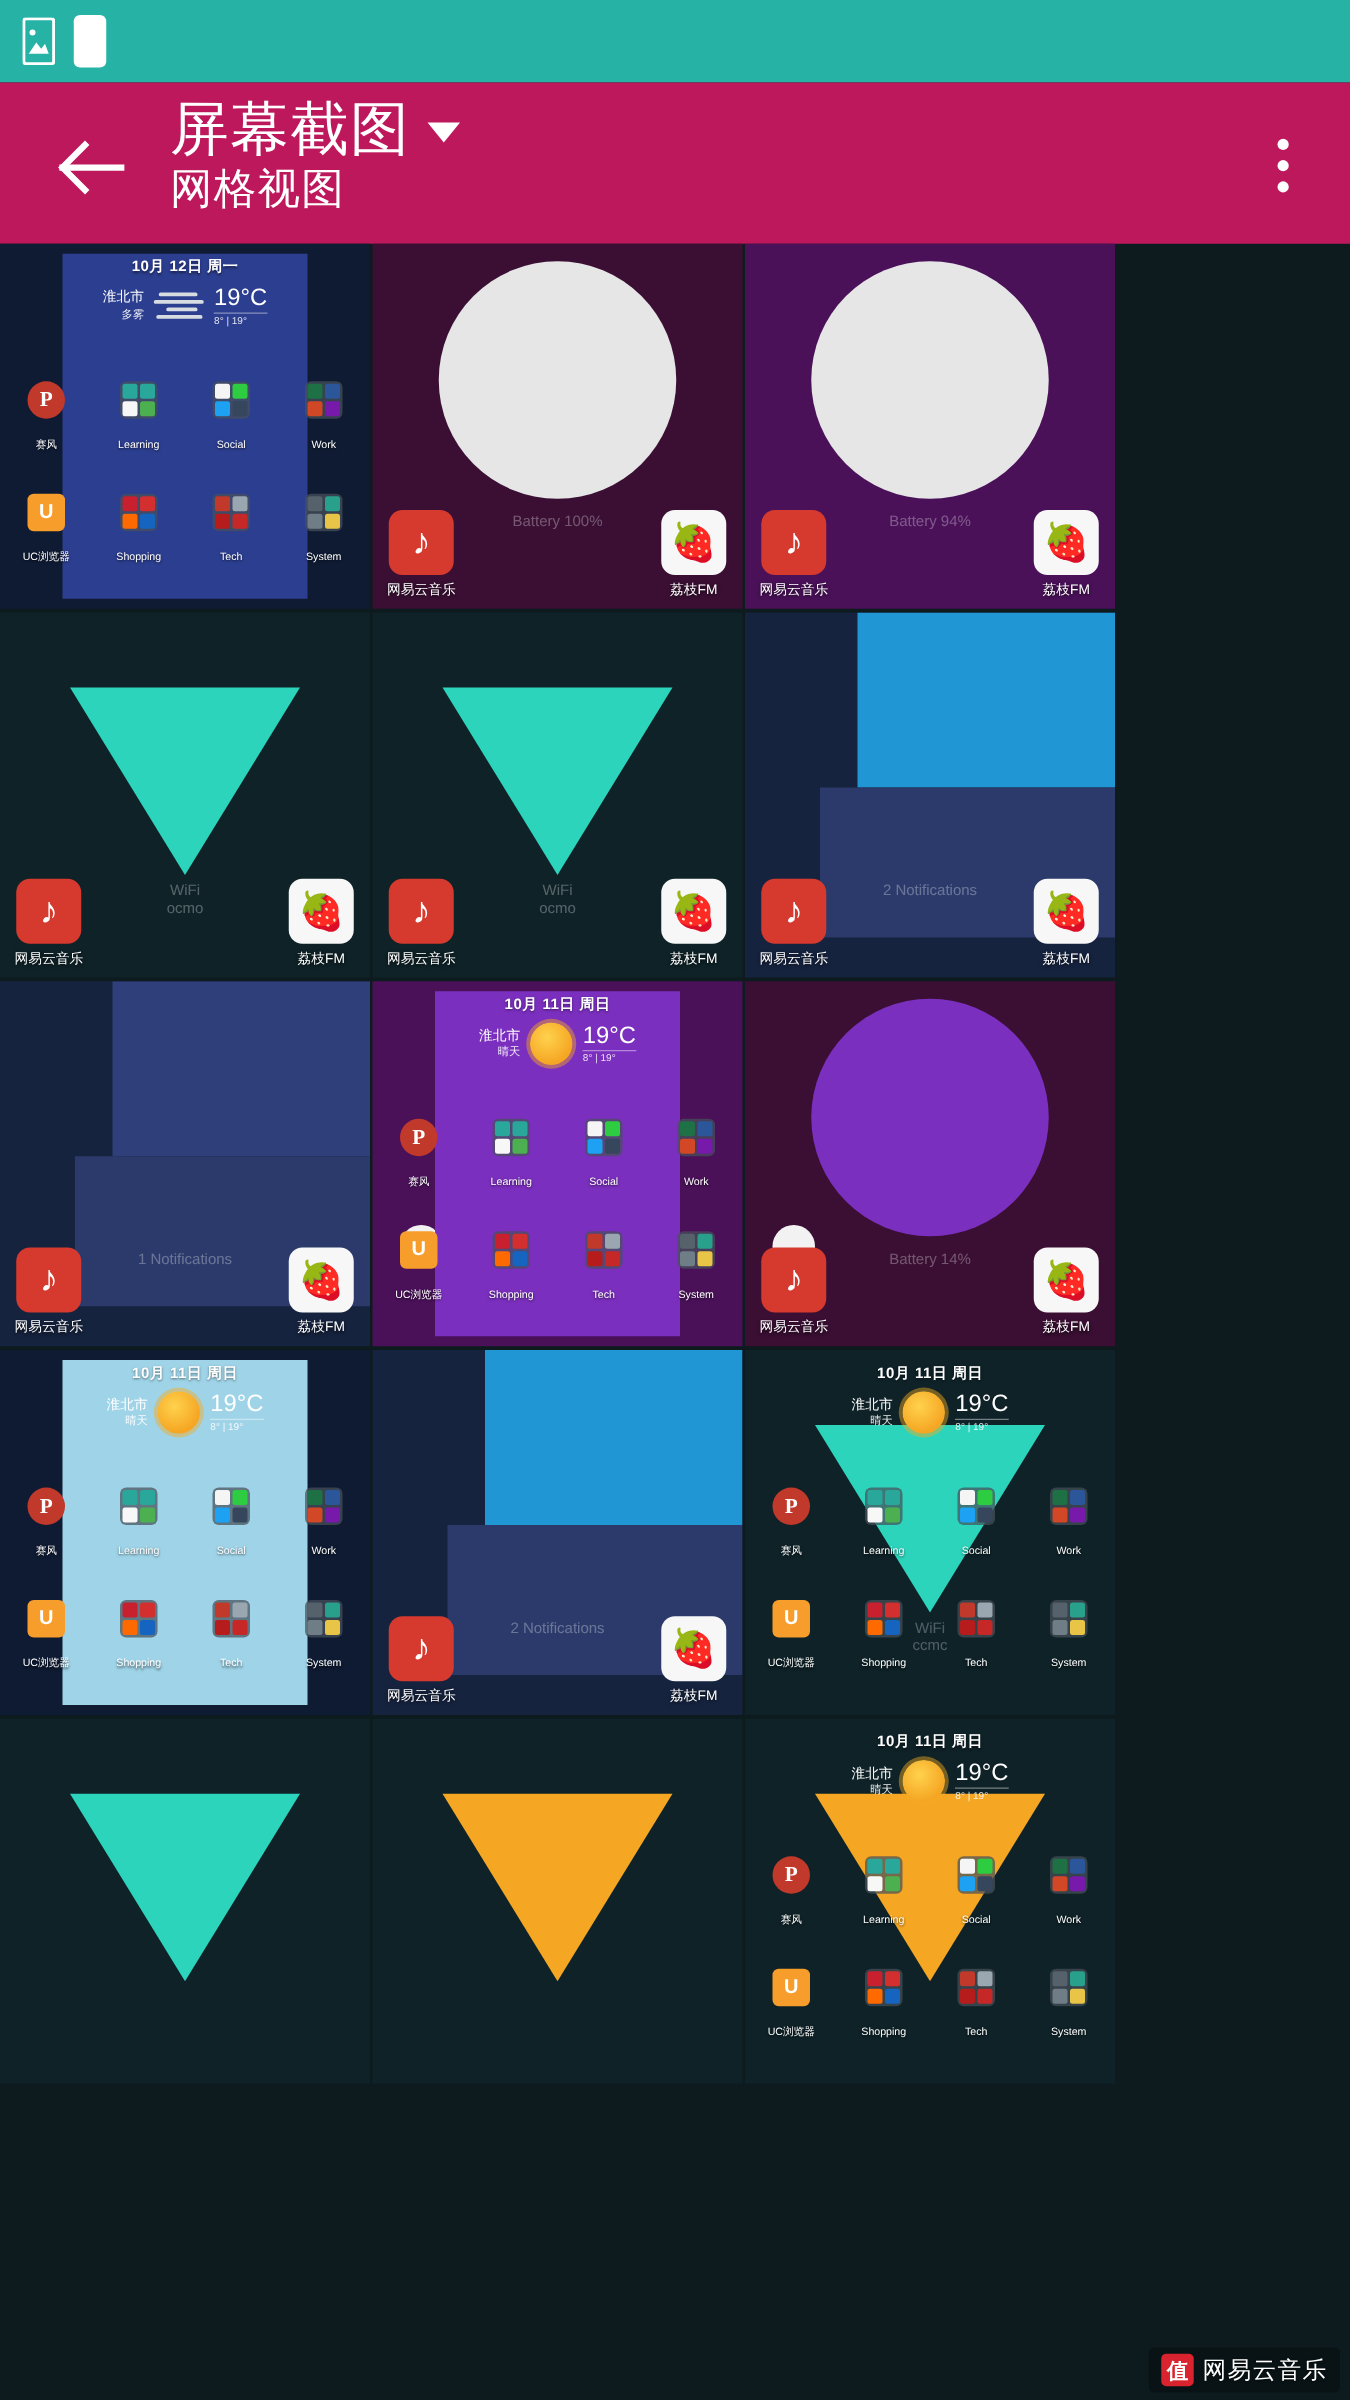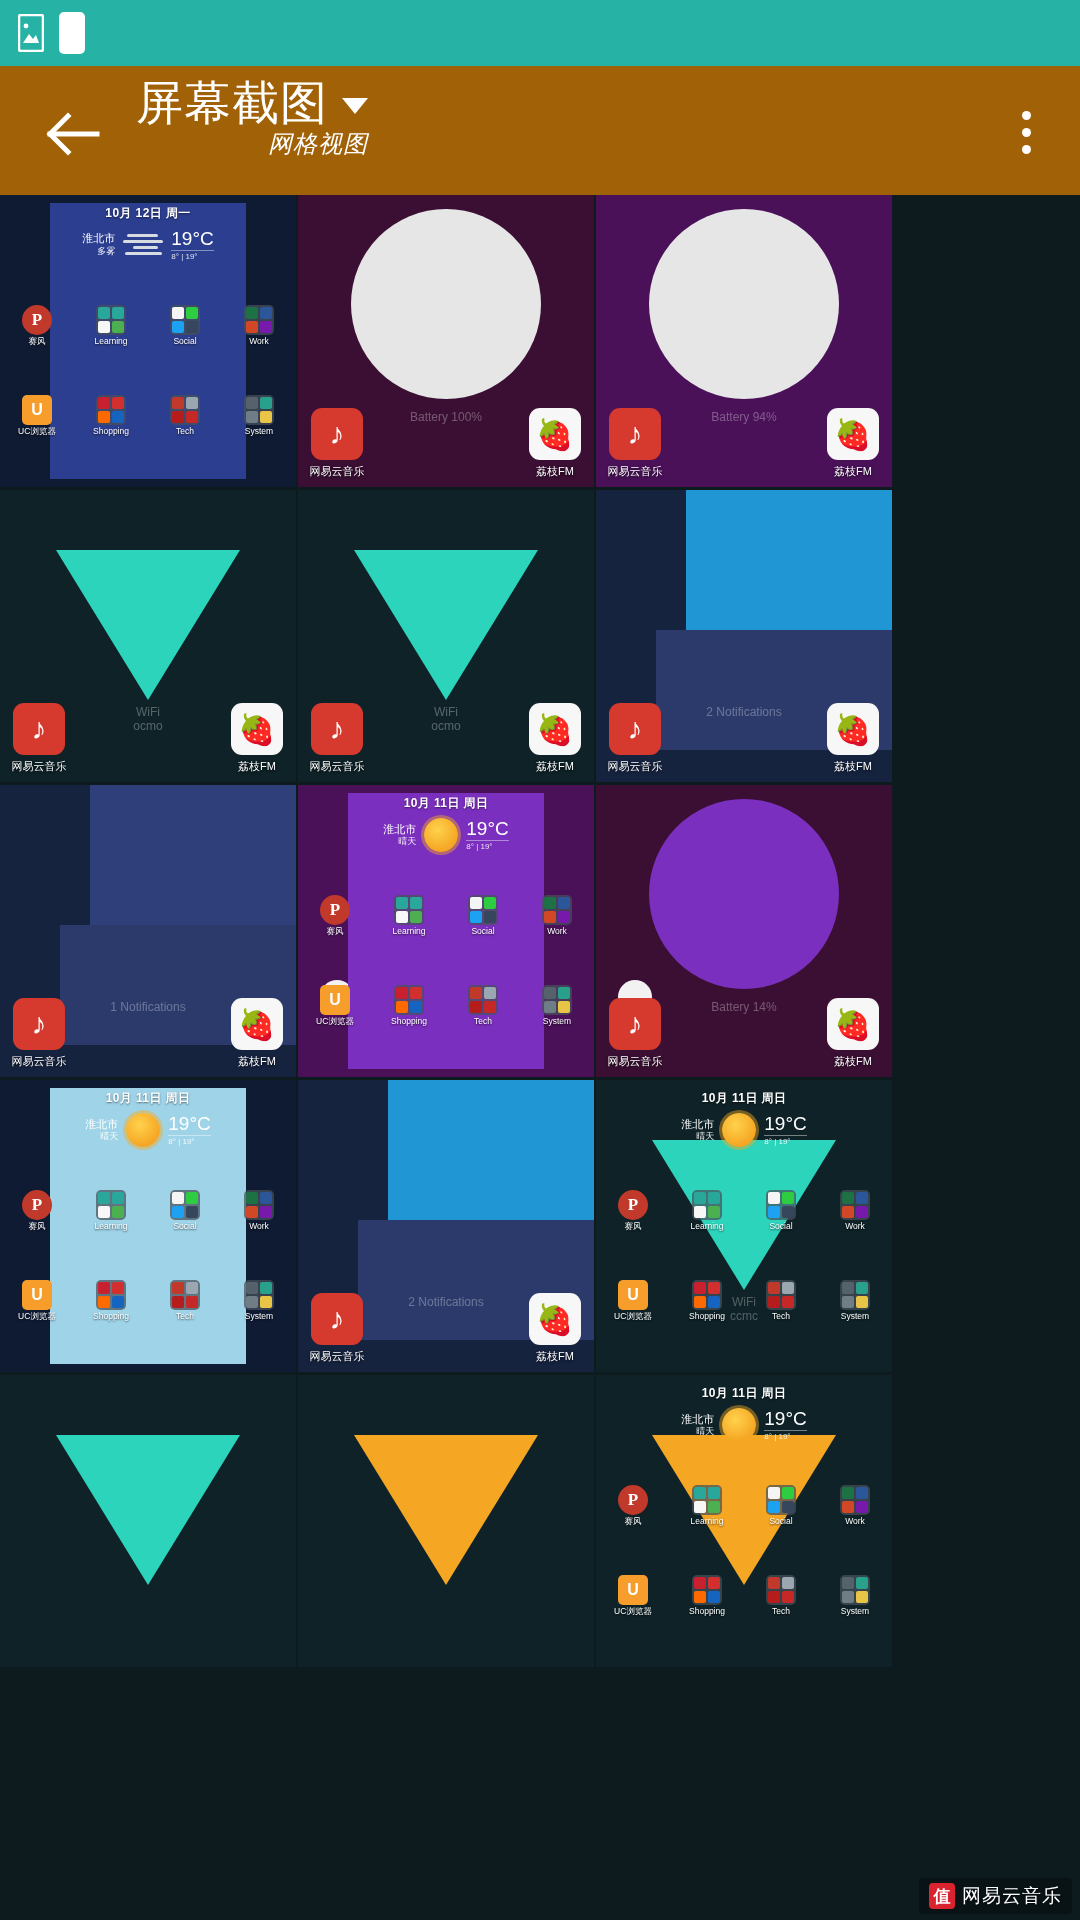--- a/index.html
+++ b/index.html
@@ -9,29 +9,29 @@
   
   #statusbar{ position:absolute; left:0; top:0; width:1080px; height:66px;
               background:#26b3a6; display:flex; align-items:center; }
   #sb-left{ display:flex; align-items:center; gap:14px; padding-left:18px; }
   .sb-ico{ display:block; }
   #sb-right{ margin-left:auto; display:flex; align-items:center; gap:16px; padding-right:22px; }
   .sb-text{ color:#ffffff; font-size:36px; letter-spacing:-0.5px; font-weight:400; line-height:1; }
 
   
   #appbar{ position:absolute; left:0; top:66px; width:1080px; height:129px;
-           background:#a16207;text-align:right; }
+           background:#be185d; }
   #back-btn{ position:absolute; left:42px; top:42px; width:64px; height:52px;
              display:flex; align-items:center; justify-content:center; cursor:pointer; }
   #title-wrap{ position:absolute; left:136px; top:10px; }
   #title-row{ display:flex; align-items:flex-end; gap:14px; }
   #title{ color:#ffffff; font-size:47px; line-height:1.15; font-weight:400; letter-spacing:1px; }
   #caret{ width:0;height:0;border-left:13px solid transparent;border-right:13px solid transparent;
           border-top:16px solid #ffffff; margin-bottom:16px; }
-  #subtitle{ color:#ffffff; font-size:24px; margin-top:-2px; letter-spacing:1px;font-style:italic; }
+  #subtitle{ color:#ffffff; font-size:34px; margin-top:-2px; letter-spacing:1px; }
   #overflow{ position:absolute; right:34px; top:36px; width:40px; height:60px;
              display:flex; flex-direction:column; align-items:center; justify-content:center; gap:8px; cursor:pointer;}
   .dot{ width:9px;height:9px;border-radius:50%;background:#ffffff; }
 
   
   #grid{ position:absolute; left:0; top:195px; width:1080px; height:1725px;
          display:grid; grid-template-columns:repeat(3, 296px);
          grid-auto-rows:292px; column-gap:2px; row-gap:3px; }
   .tile{ position:relative; overflow:hidden; background:#0e2227; }
 
@@ -62,21 +62,21 @@
   .fog{ width:40px;height:26px; display:flex; flex-direction:column; justify-content:center; gap:3px; flex:0 0 auto;}
   .fog i{ display:block; height:3px; background:#d6dce2; border-radius:2px; }
   .fog i:nth-child(1){ width:78%; margin-left:10%;}
   .fog i:nth-child(2){ width:100%;}
   .fog i:nth-child(3){ width:64%; margin-left:24%;}
   .fog i:nth-child(4){ width:92%; margin-left:4%;}
 
   .iconrow{ position:absolute; left:0; right:0; display:flex; justify-content:space-around; align-items:flex-start;}
   .appitem{ width:46px; text-align:center; }
   .appicon{ width:30px;height:30px; margin:0 auto; border-radius:5px; position:relative; }
-  .applabel{ color:#fff; font-size:8.5px; margin-top:1px; white-space:nowrap;
+  .applabel{ color:#fff; font-size:8.5px; margin-top:15px; white-space:nowrap;
              text-shadow:0 1px 2px rgba(0,0,0,.7); }
   .folder{ background:rgba(70,80,90,.72); display:grid; grid-template-columns:1fr 1fr; grid-template-rows:1fr 1fr;
            gap:1.5px; padding:2px; }
   .folder span{ border-radius:2px; display:block; }
   .circ-icon{ border-radius:50%; }
 
   
   .dockrow{ position:absolute; left:0; right:0; display:flex; justify-content:space-around; }
 
   

